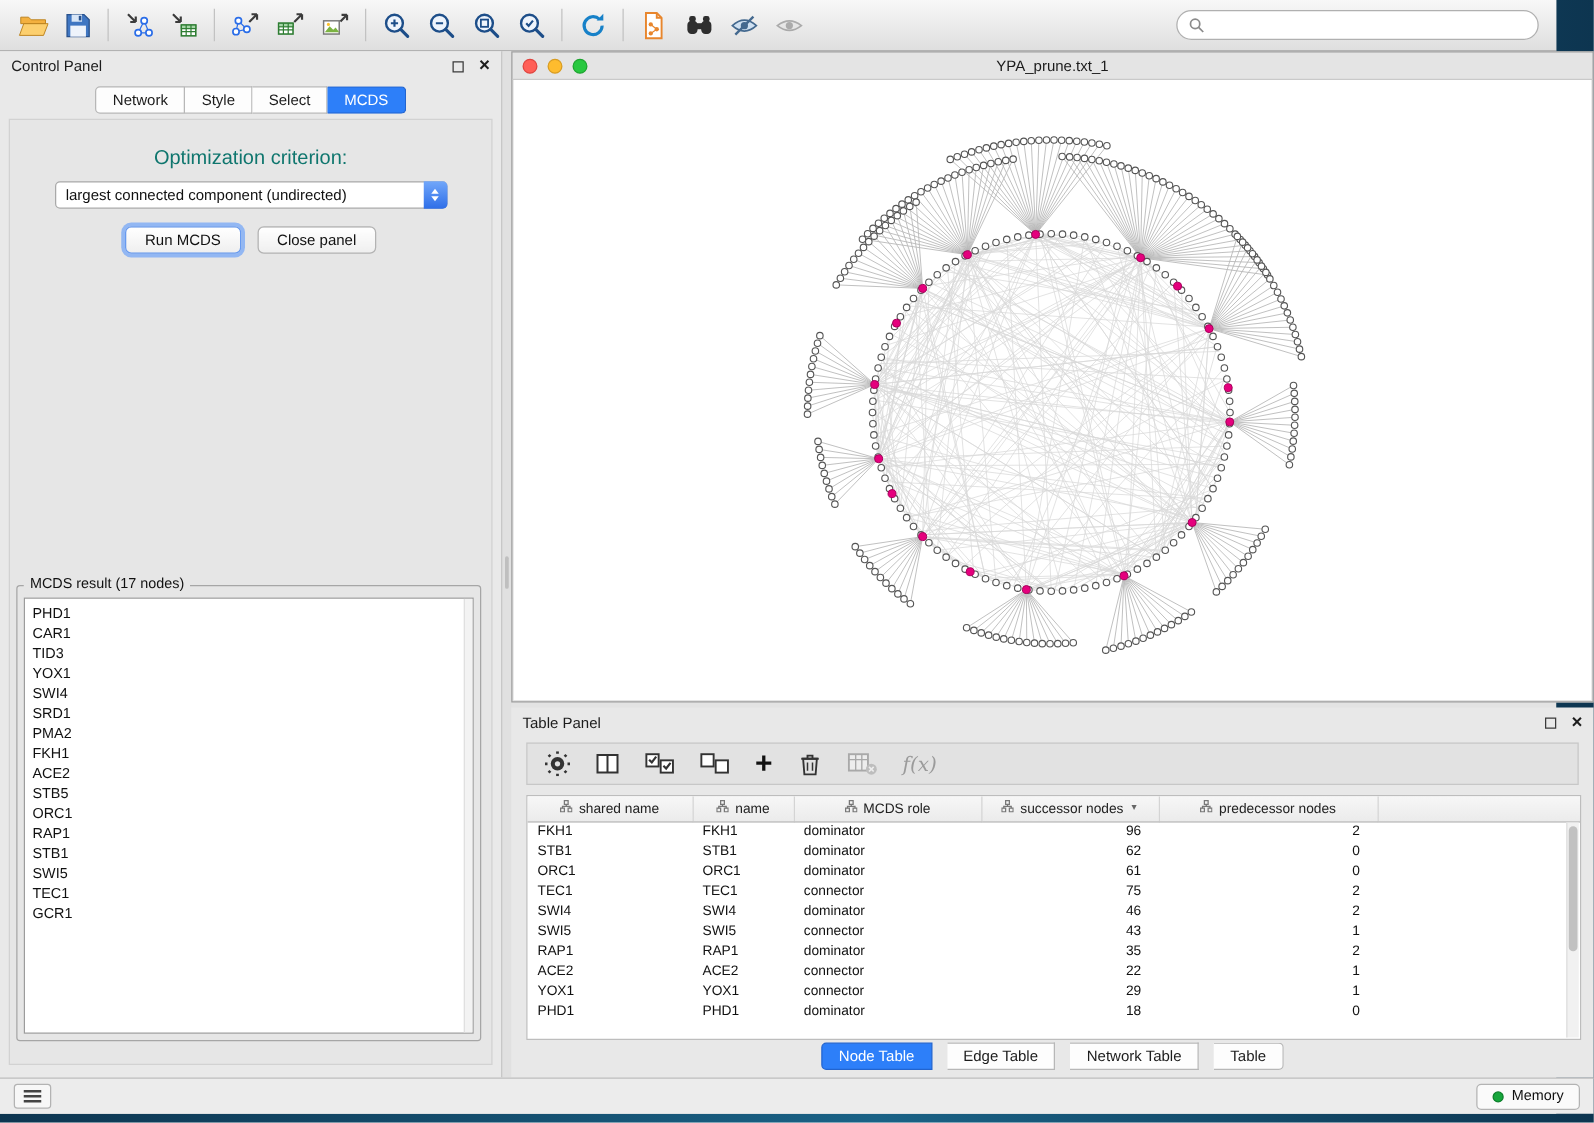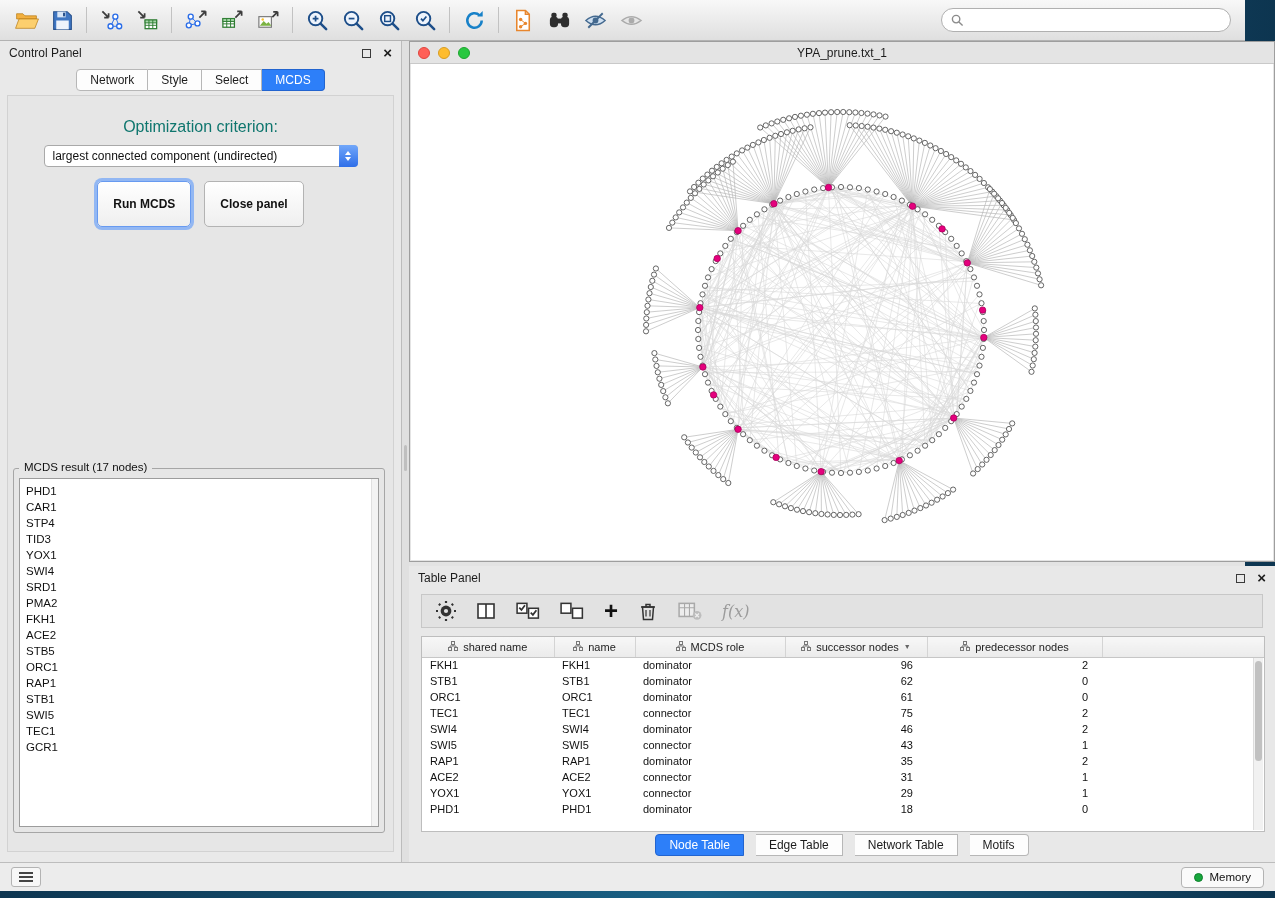--- a/index.html
+++ b/index.html
@@ -36,21 +36,21 @@
   .cp-tabs{margin-top:4px;}
   .cp-inner{position:absolute;left:7px;right:7px;top:54px;bottom:10px;background:#e6e6e6;border:1px solid #d2d2d2;}
   .opt-label{text-align:center;margin-top:22px;font-size:16px;color:#0f766e;}
   .combo{margin:9px auto 0;width:314px;height:22px;background:#fff;border:1px solid #a9a9a9;border-radius:4px;
     display:flex;align-items:center;font-size:12px;padding-left:8px;position:relative;color:#111;}
   .combo-stepper{position:absolute;right:-1px;top:-1px;bottom:-1px;width:19px;border-radius:0 4px 4px 0;
     background:linear-gradient(#71a7fa,#2e6ee8);display:flex;flex-direction:column;align-items:center;justify-content:center;gap:2px;}
   .tri-up{width:0;height:0;border-left:3.5px solid transparent;border-right:3.5px solid transparent;border-bottom:4.5px solid #fff;}
   .tri-dn{width:0;height:0;border-left:3.5px solid transparent;border-right:3.5px solid transparent;border-top:4.5px solid #fff;}
   .btn-row{display:flex;justify-content:center;gap:13px;margin-top:14px;}
-  .mac-btn{font-size:12px;padding:15px 15px;background:linear-gradient(#ffffff,#efefef);border:1px solid #b3b3b3;border-radius:5px;color:#111;font-weight:bold;}
+  .mac-btn{font-size:12px;padding:3px 15px;background:linear-gradient(#ffffff,#efefef);border:1px solid #b3b3b3;border-radius:5px;color:#111;}
   .mac-btn.focus{box-shadow:0 0 0 3px rgba(77,144,254,.55);border-color:#679af0;}
   .groupbox{position:absolute;left:5px;right:8px;top:372px;bottom:18px;border:1px solid #a6a6a6;border-radius:3px;}
   .groupbox-legend{position:absolute;top:-8px;left:5px;background:#e6e6e6;padding:0 5px;font-size:11.5px;color:#111;}
   .mcds-list{position:absolute;left:5px;right:5px;top:9px;bottom:5px;background:#fff;border:1px solid #9c9c9c;
     overflow:hidden;font-size:11.5px;line-height:16px;padding:4px 0 0 6px;color:#111;}
   .mcds-scroll{position:absolute;right:0;top:0;bottom:0;width:7px;background:#f3f3f3;border-left:1px solid #e0e0e0;}
 
   
   .vsplit{position:absolute;left:402px;top:41px;width:7px;height:821px;background:#e0e0e0;}
   .vsplit .dimple{position:absolute;left:2px;top:404px;width:3px;height:26px;background:#bfbfbf;border-radius:2px;}
@@ -266,21 +266,20 @@
       <div class="btn-row">
         <button class="mac-btn focus">Run MCDS</button>
         <button class="mac-btn">Close panel</button>
       </div>
       <div class="groupbox">
         <span class="groupbox-legend">MCDS result (17 nodes)</span>
         <div class="mcds-list" id="mcds-list">
           <div class="mcds-scroll"></div>
         <div>PHD1</div>
             <div>CAR1</div>
-            <div>STP4</div>
             <div>TID3</div>
             <div>YOX1</div>
             <div>SWI4</div>
             <div>SRD1</div>
             <div>PMA2</div>
             <div>FKH1</div>
             <div>ACE2</div>
             <div>STB5</div>
             <div>ORC1</div>
             <div>RAP1</div>
@@ -1287,21 +1286,21 @@
               <td>RAP1</td>
               <td>dominator</td>
               <td class="num">35</td>
               <td class="num">2</td>
               <td></td>
             </tr>
             <tr>
               <td>ACE2</td>
               <td>ACE2</td>
               <td>connector</td>
-              <td class="num">31</td>
+              <td class="num">22</td>
               <td class="num">1</td>
               <td></td>
             </tr>
             <tr>
               <td>YOX1</td>
               <td>YOX1</td>
               <td>connector</td>
               <td class="num">29</td>
               <td class="num">1</td>
               <td></td>
@@ -1317,21 +1316,21 @@
           </tbody>
       </table>
       <div class="tbl-scroll">
         <div class="tbl-thumb"></div>
       </div>
     </div>
     <div class="seg-tabs tp-tabs" id="tp-tabs">
         <div class="seg-tab active">Node Table</div>
         <div class="seg-tab">Edge Table</div>
         <div class="seg-tab">Network Table</div>
-        <div class="seg-tab">Motifs</div>
+        <div class="seg-tab">Table</div>
       </div>
   </div>
 
   <div class="status-bar">
     <span class="menu-btn">
       <span class="hamburger"></span>
     </span>
     <span class="memory-btn">
       <span class="mem-dot"></span>
       <span>Memory</span>

